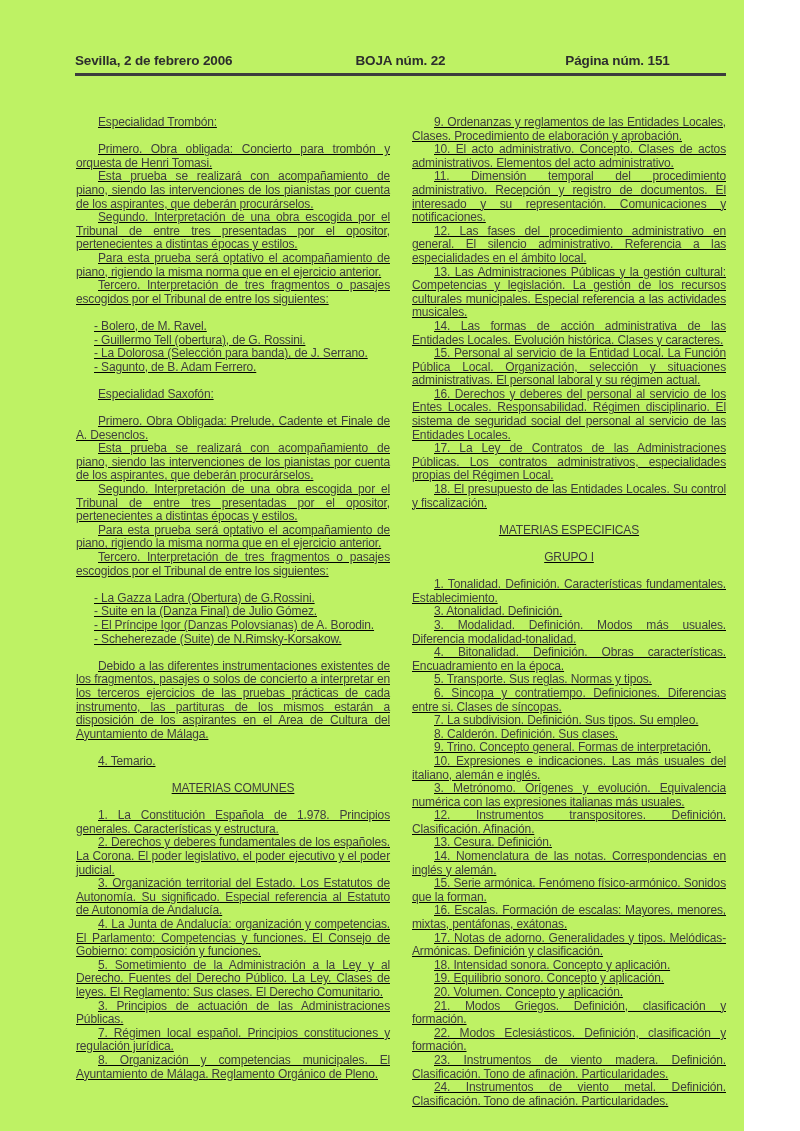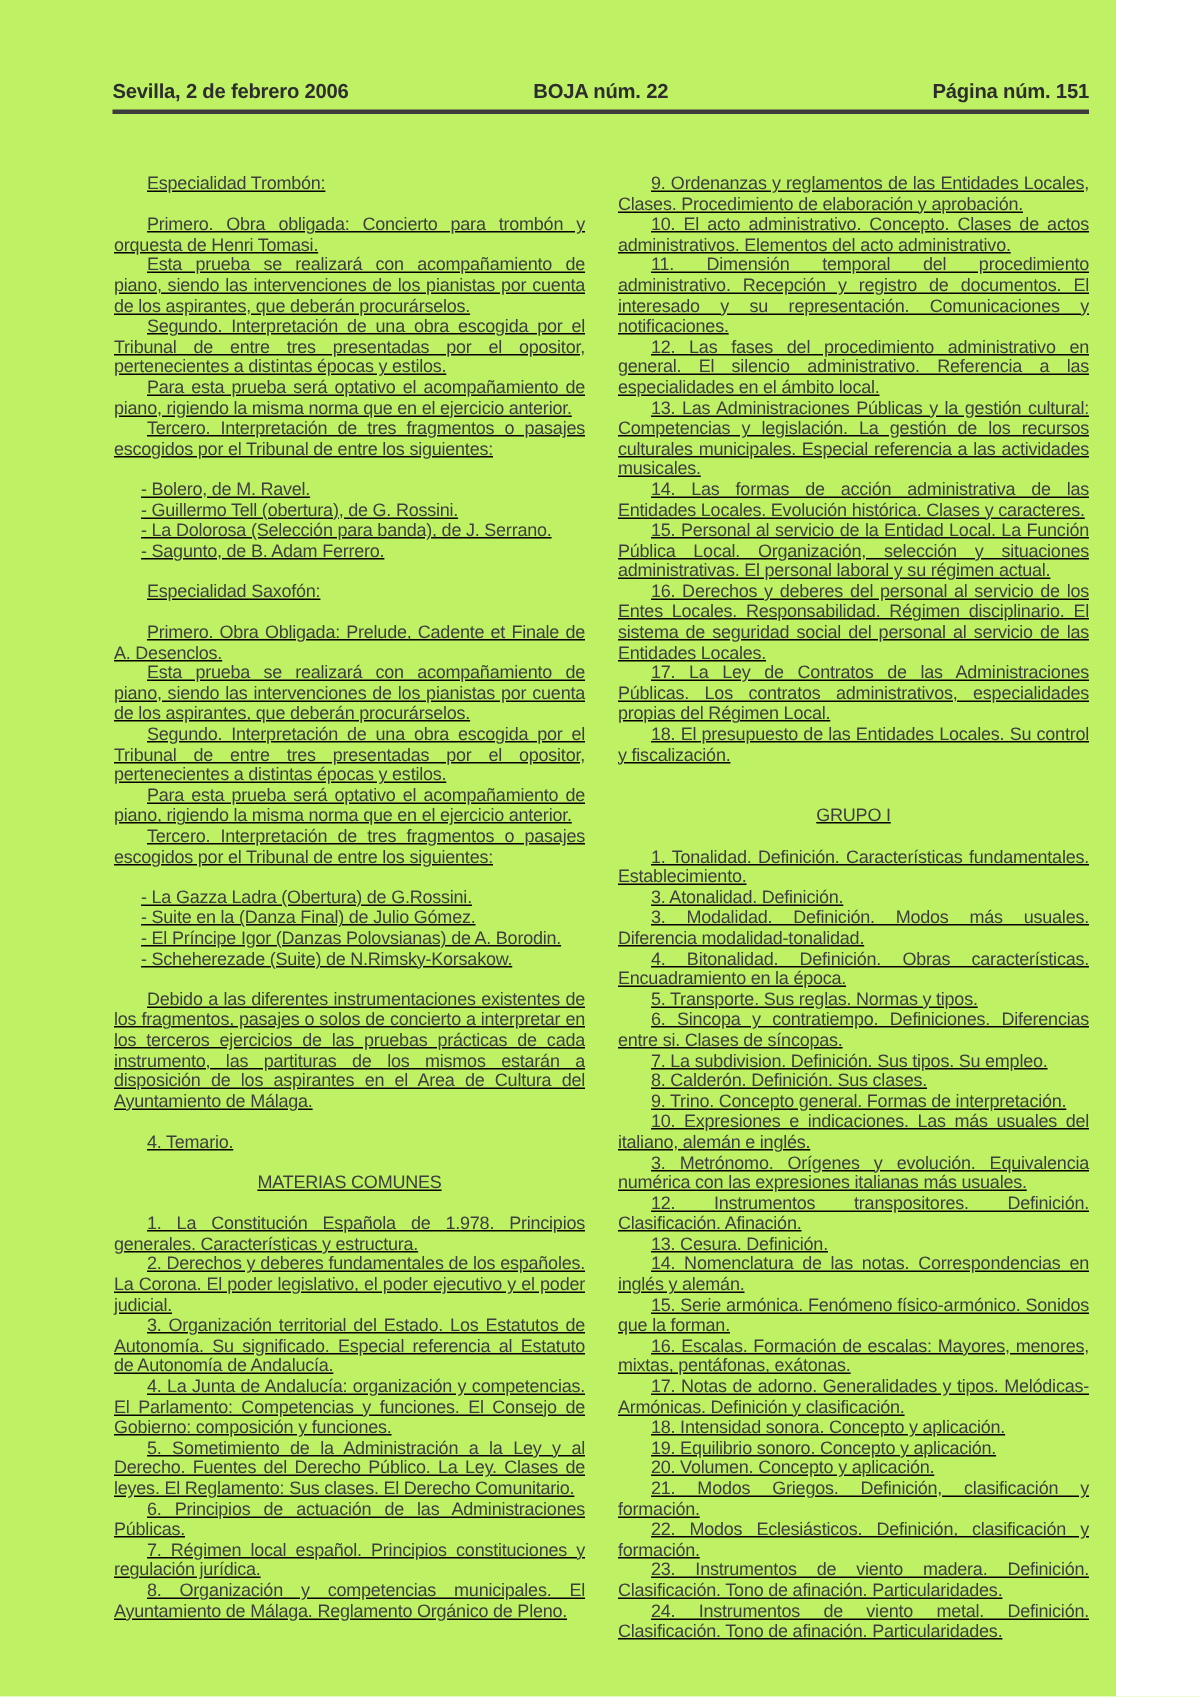--- a/index.html
+++ b/index.html
@@ -14,21 +14,21 @@
     position:absolute;
     left:75px;top:53px;width:651px;
     display:flex;align-items:baseline;
     font-size:13.5px;font-weight:bold;color:#2d2d2d;
     letter-spacing:-0.15px;
     padding-bottom:5px;
     border-bottom:3px solid #3d3d3d;
   }
   .hdr .h-left{flex:1;text-align:left;}
   .hdr .h-center{flex:1;text-align:center;}
-  .hdr .h-right{flex:1;text-align:right;}
+  .hdr .h-right{flex:1;text-align:center;}
   .doc{
     position:absolute;
     left:76px;top:116px;width:650px;
     display:flex;gap:22px;text-decoration:underline;
   }
   .col{
     width:314px;
     font-size:12px;line-height:13.6px;
     color:#3e3e3e;
     letter-spacing:-0.15px;
@@ -82,36 +82,37 @@
         <div class="gap"></div>
         <div class="para">4. Temario.</div>
         <div class="gap"></div>
         <div class="heading">MATERIAS COMUNES</div>
         <div class="gap"></div>
         <div class="para">1. La Constitución Española de 1.978. Principios generales. Características y estructura.</div>
         <div class="para">2. Derechos y deberes fundamentales de los españoles. La Corona. El poder legislativo, el poder ejecutivo y el poder judicial.</div>
         <div class="para">3. Organización territorial del Estado. Los Estatutos de Autonomía. Su significado. Especial referencia al Estatuto de Autonomía de Andalucía.</div>
         <div class="para">4. La Junta de Andalucía: organización y competencias. El Parlamento: Competencias y funciones. El Consejo de Gobierno: composición y funciones.</div>
         <div class="para">5. Sometimiento de la Administración a la Ley y al Derecho. Fuentes del Derecho Público. La Ley. Clases de leyes. El Reglamento: Sus clases. El Derecho Comunitario.</div>
-        <div class="para">6. Principios de actuación de las Administraciones Públicas.</div>
+        <div class="para">3. Principios de actuación de las Administraciones Públicas.</div>
         <div class="para">7. Régimen local español. Principios constituciones y regulación jurídica.</div>
         <div class="para">8. Organización y competencias municipales. El Ayuntamiento de Málaga. Reglamento Orgánico de Pleno.</div>
       </div>
     <div class="col">
         <div class="para">9. Ordenanzas y reglamentos de las Entidades Locales, Clases. Procedimiento de elaboración y aprobación.</div>
         <div class="para">10. El acto administrativo. Concepto. Clases de actos administrativos. Elementos del acto administrativo.</div>
         <div class="para">11. Dimensión temporal del procedimiento administrativo. Recepción y registro de documentos. El interesado y su representación. Comunicaciones y notificaciones.</div>
         <div class="para">12. Las fases del procedimiento administrativo en general. El silencio administrativo. Referencia a las especialidades en el ámbito local.</div>
         <div class="para">13. Las Administraciones Públicas y la gestión cultural: Competencias y legislación. La gestión de los recursos culturales municipales. Especial referencia a las actividades musicales.</div>
         <div class="para">14. Las formas de acción administrativa de las Entidades Locales. Evolución histórica. Clases y caracteres.</div>
         <div class="para">15. Personal al servicio de la Entidad Local. La Función Pública Local. Organización, selección y situaciones administrativas. El personal laboral y su régimen actual.</div>
         <div class="para">16. Derechos y deberes del personal al servicio de los Entes Locales. Responsabilidad. Régimen disciplinario. El sistema de seguridad social del personal al servicio de las Entidades Locales.</div>
         <div class="para">17. La Ley de Contratos de las Administraciones Públicas. Los contratos administrativos, especialidades propias del Régimen Local.</div>
         <div class="para">18. El presupuesto de las Entidades Locales. Su control y fiscalización.</div>
         <div class="gap"></div>
+        <div class="heading">MATERIAS ESPECIFICAS</div>
         <div class="gap"></div>
         <div class="heading">GRUPO I</div>
         <div class="gap"></div>
         <div class="para">1. Tonalidad. Definición. Características fundamentales. Establecimiento.</div>
         <div class="para">3. Atonalidad. Definición.</div>
         <div class="para">3. Modalidad. Definición. Modos más usuales. Diferencia modalidad-tonalidad.</div>
         <div class="para">4. Bitonalidad. Definición. Obras características. Encuadramiento en la época.</div>
         <div class="para">5. Transporte. Sus reglas. Normas y tipos.</div>
         <div class="para">6. Sincopa y contratiempo. Definiciones. Diferencias entre si. Clases de síncopas.</div>
         <div class="para">7. La subdivision. Definición. Sus tipos. Su empleo.</div>

